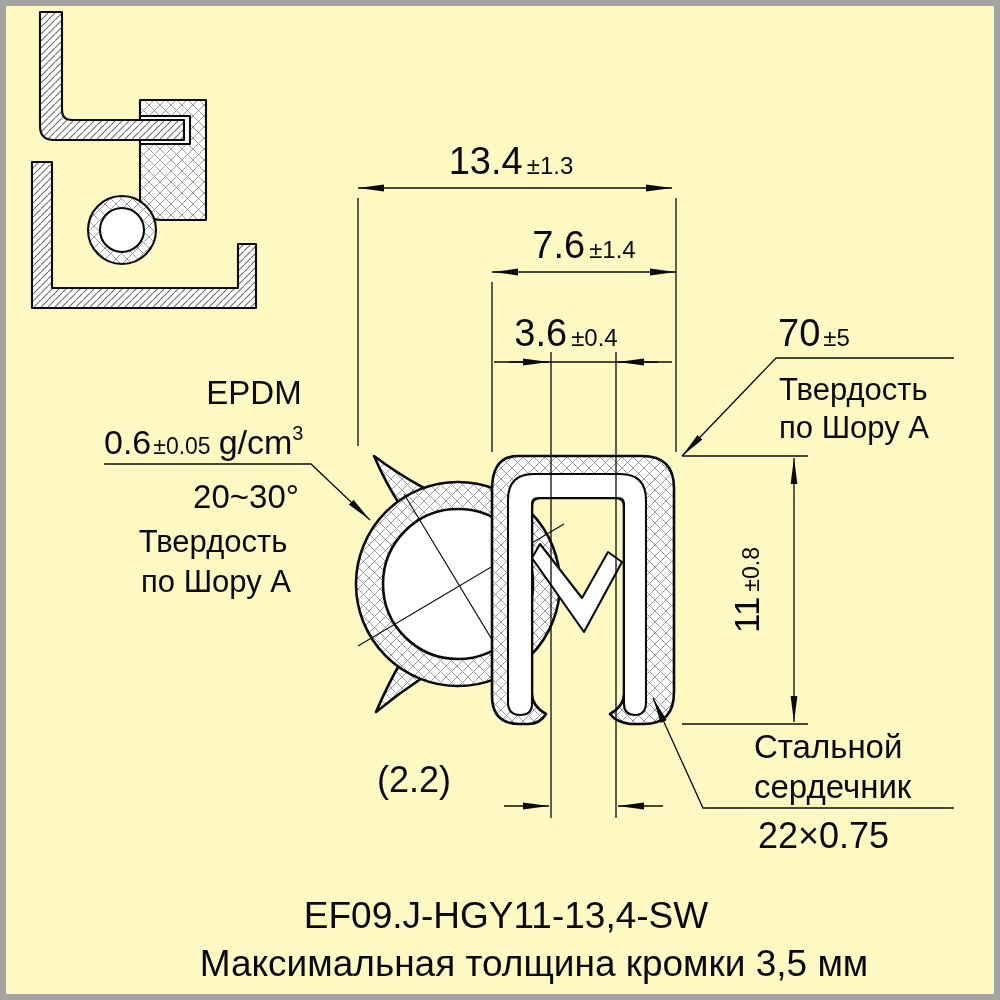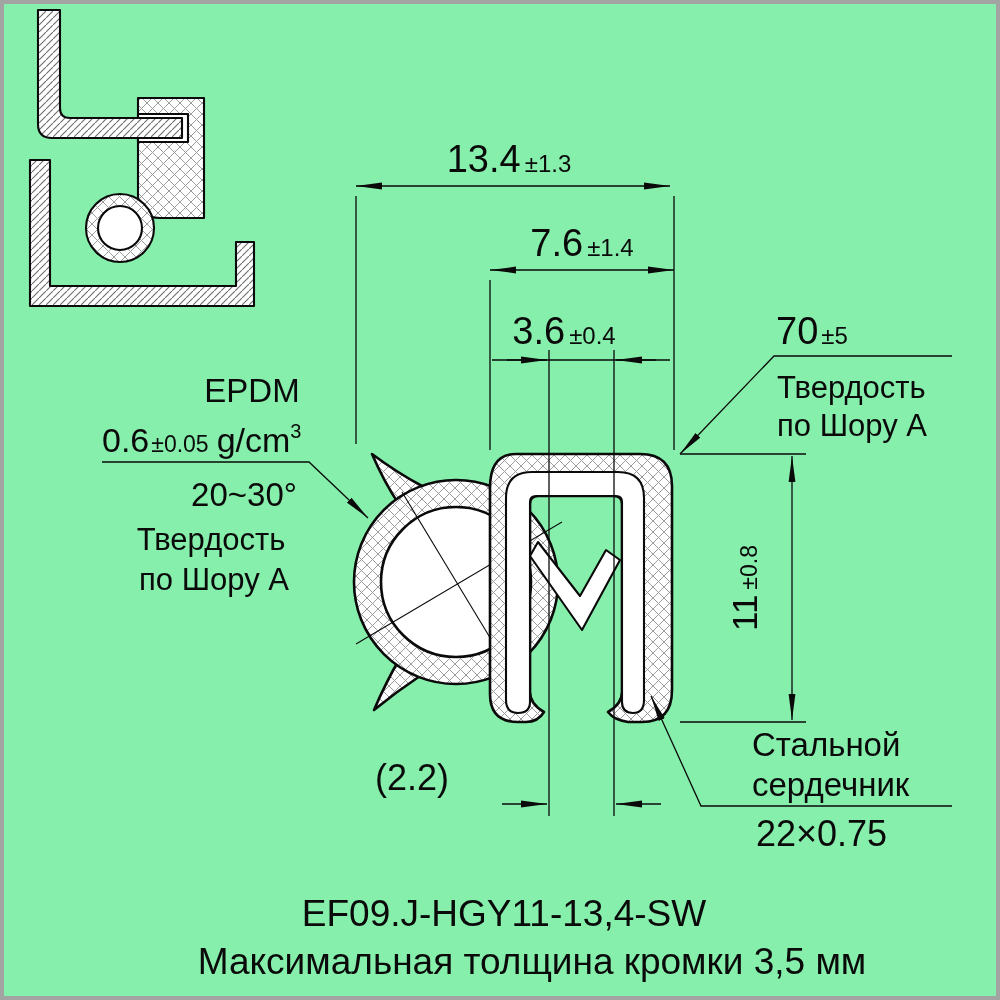--- a/index.html
+++ b/index.html
@@ -1,18 +1,18 @@
 <!DOCTYPE html>
 <html><head>
 <meta charset="utf-8">
 <style>
   html,body{margin:0;padding:0;background:#e9e9e9;}
   .page{
-    width:1000px;height:1000px;background:#86efac;
-    position:relative;box-sizing:border-box;border:4px solid #a3a3a3;
+    width:1000px;height:1000px;background:#fef9c3;
+    position:relative;box-sizing:border-box;border:6px solid #a3a3a3;
     overflow:hidden;
   }
   svg{display:block;}
   text{font-family:"Liberation Sans","DejaVu Sans",sans-serif;fill:#0a0a0a;}
   .s-main{stroke:#0a0a0a;stroke-width:2.6;fill:none;stroke-linejoin:round;}
   .s-med{stroke:#0a0a0a;stroke-width:2.1;fill:none;stroke-linejoin:round;}
   .s-thin{stroke:#0a0a0a;stroke-width:1.3;fill:none;}
   .s-hair{stroke:#0a0a0a;stroke-width:1.1;fill:none;}
   .fill-sponge{fill:url(#hatchSponge);}
   .fill-metal{fill:url(#hatchMetal);}

